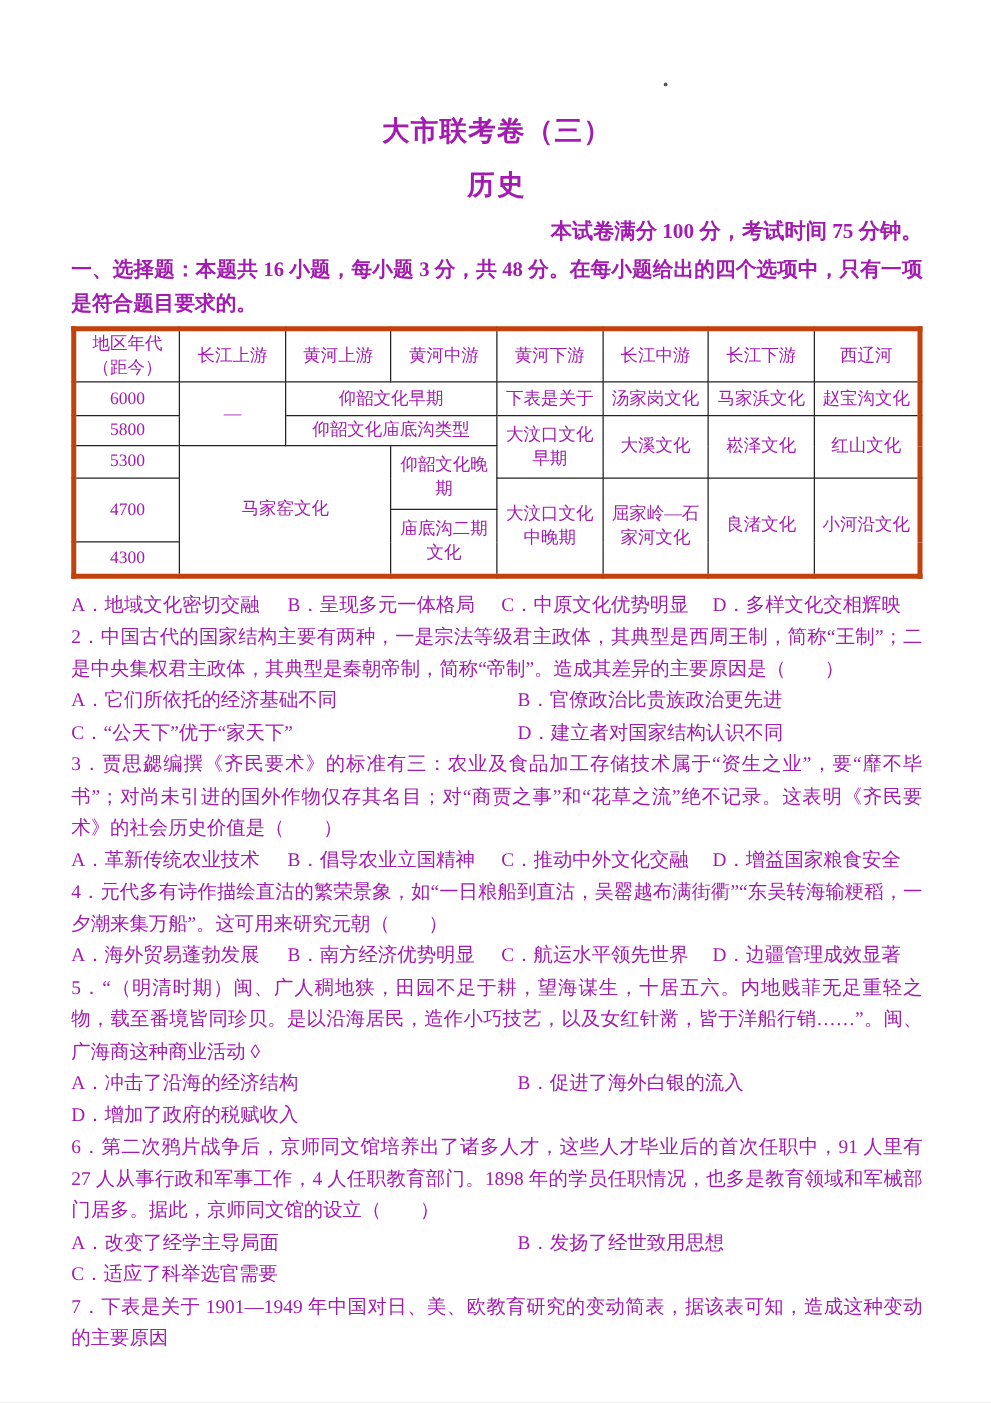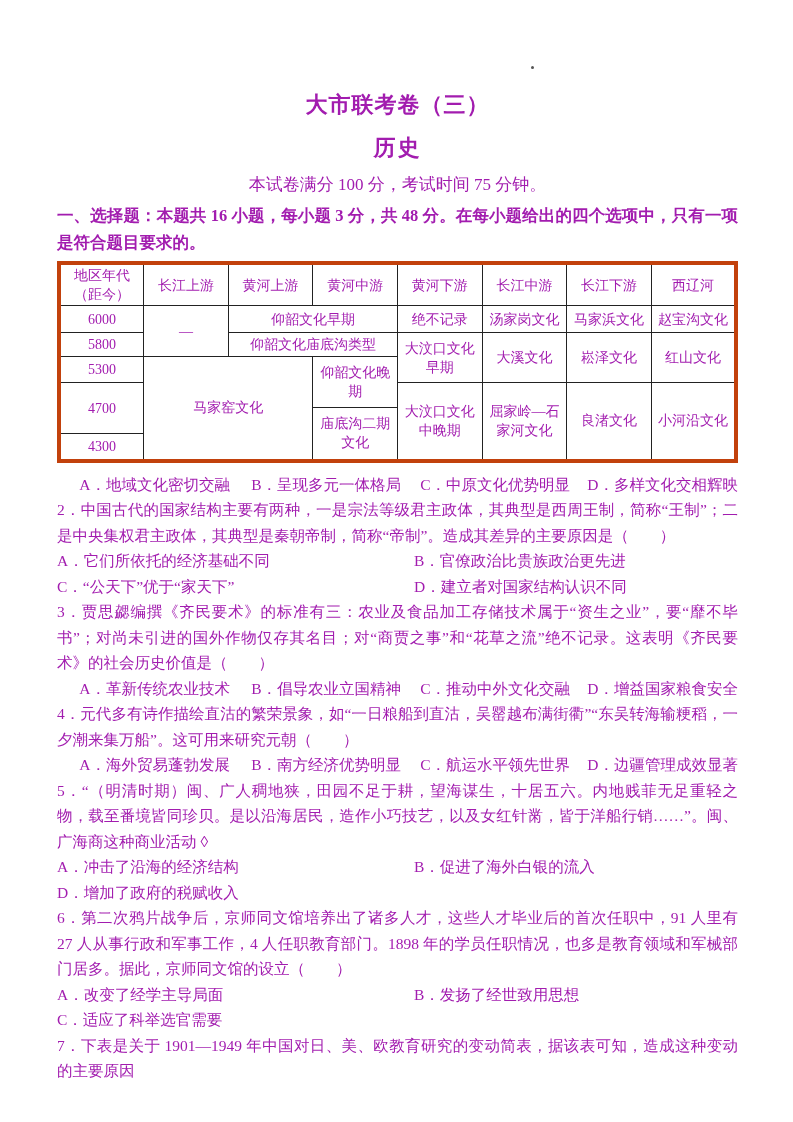--- a/index.html
+++ b/index.html
@@ -31,23 +31,23 @@
   .doc-subject {
     margin: 13px 0 0;
     text-align: center;
     font-size: 22px;
     font-weight: 700;
     line-height: 30px;
     letter-spacing: 2px;
   }
   .doc-info {
     margin: 10px 0 0;
-    text-align: center;
+    text-align: right;
     font-size: 17px;
-    font-weight: 400;
+    font-weight: 700;
     line-height: 24px;
   }
   .section-heading {
     margin: 5px 0 0;
     font-size: 16.5px;
     font-weight: 700;
     line-height: 27px;
     text-align: justify;
   }
   .stem {
@@ -78,21 +78,21 @@
   .qtable tr.r1  { height: 27px; }
   .qtable tr.r2  { height: 24px; }
   .qtable tr.r3  { height: 26px; }
   .qtable tr.r4a { height: 25px; }
   .qtable tr.r4b { height: 26px; }
   .qtable tr.r5  { height: 27px; }
   .opts {
     font-size: 15.5px;
     line-height: 25.5px;
   }
-  .opts-4 { display: grid; grid-template-columns: 173px 171px 169px 1fr; text-align: right; }
+  .opts-4 { display: grid; grid-template-columns: 173px 171px 169px 1fr; }
   .opts-2 { display: grid; grid-template-columns: 345px 1fr; gap: 12px; }
   .opts-after-table { margin-top: 9px; }
   .opt { white-space: nowrap; overflow: hidden; }
   .artifact-dot {
     position: absolute;
     left: 531px;
     top: 66px;
     width: 3px;
     height: 3px;
     background: #555555;
@@ -134,21 +134,21 @@
         <td>黄河中游</td>
         <td>黄河下游</td>
         <td>长江中游</td>
         <td>长江下游</td>
         <td>西辽河</td>
       </tr>
       <tr class="r1">
         <td>6000</td>
         <td rowspan="2">—</td>
         <td colspan="2">仰韶文化早期</td>
-        <td>绝不记录</td>
+        <td>下表是关于</td>
         <td>汤家岗文化</td>
         <td>马家浜文化</td>
         <td>赵宝沟文化</td>
       </tr>
       <tr class="r2">
         <td>5800</td>
         <td colspan="2">仰韶文化庙底沟类型</td>
         <td rowspan="2">大汶口文化
 早期</td>
         <td rowspan="2">大溪文化</td>

